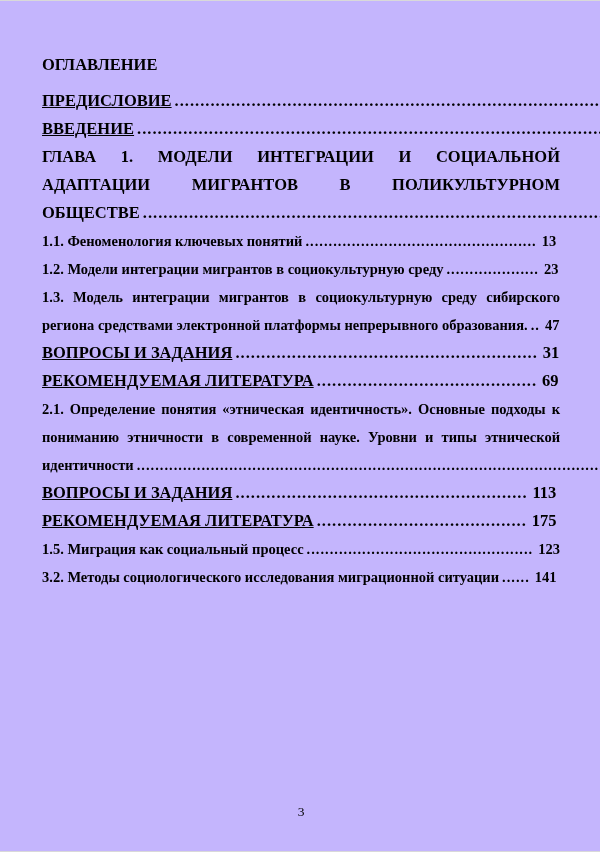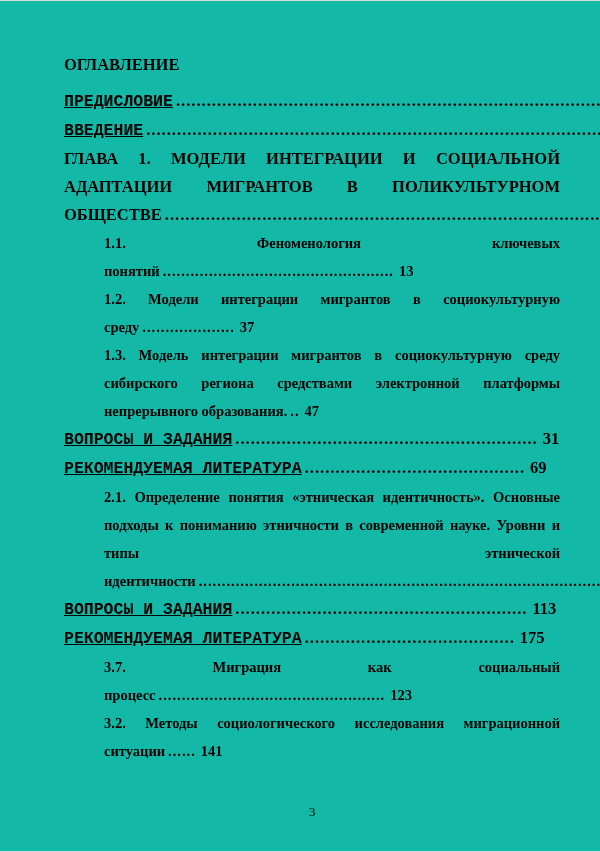--- a/index.html
+++ b/index.html
@@ -6,22 +6,22 @@
   html, body { background: #ffffff; }
   body {
     width: 600px;
     font-family: "Liberation Serif", "DejaVu Serif", serif;
     color: #000000;
     -webkit-font-smoothing: antialiased;
   }
   .doc {
     width: 600px;
     height: 852px;
-    padding: 50px 40px 30px 64px;
-    background: #14b8a6;
+    padding: 50px 40px 30px 42px;
+    background: #c4b5fd;
     border-top: 1px solid #d9d9d9;
     border-bottom: 1px solid #d9d9d9;
     display: flex;
     flex-direction: column;
     overflow: hidden;
   }
   .title {
     font-size: 16.5px;
     font-weight: bold;
     line-height: 28px;
@@ -33,23 +33,22 @@
     text-align: justify;
   }
   .front, .chapter {
     font-size: 16.5px;
     line-height: 28px;
   }
   .chapter { word-spacing: 5px; }
   .sub {
     font-size: 14.5px;
     line-height: 28px;
-    margin-left: 40px;
   }
-  .front .label { text-decoration: underline; font-family: Liberation Mono, monospace; }
+  .front .label { text-decoration: underline; }
   .leader {
     letter-spacing: 1px;
     padding-left: 3px;
     padding-right: 2px;
     font-weight: bold;
   }
   .pageref { padding-left: 3px; }
   .footer {
     margin-top: auto;
     text-align: center;
@@ -68,39 +67,39 @@
   <div class="toc">
 
     <p class="entry front"><span class="label">ПРЕДИСЛОВИЕ</span><span class="leader">....................................................................................................................................................................................................................................................................................................................................................................................................................................................................................................................</span></p>
 
     <p class="entry front"><span class="label">ВВЕДЕНИЕ</span><span class="leader">....................................................................................................................................................................................................................................................................................................................................................................................................................................................................................................................</span></p>
 
     <p class="entry chapter"><span class="label">ГЛАВА 1. МОДЕЛИ ИНТЕГРАЦИИ И СОЦИАЛЬНОЙ АДАПТАЦИИ МИГРАНТОВ В ПОЛИКУЛЬТУРНОМ ОБЩЕСТВЕ</span><span class="leader">....................................................................................................................................................................................................................................................................................................................................................................................................................................................................................................................</span></p>
 
     <p class="entry sub"><span class="label">1.1. Феноменология ключевых понятий</span><span class="leader">..................................................</span><span class="pageref">13</span></p>
 
-    <p class="entry sub"><span class="label">1.2. Модели интеграции мигрантов в социокультурную среду</span><span class="leader">....................</span><span class="pageref">37</span></p>
+    <p class="entry sub"><span class="label">1.2. Модели интеграции мигрантов в социокультурную среду</span><span class="leader">....................</span><span class="pageref">23</span></p>
 
     <p class="entry sub"><span class="label">1.3. Модель интеграции мигрантов в социокультурную среду сибирского региона средствами электронной платформы непрерывного образования.</span><span class="leader">..</span><span class="pageref">47</span></p>
 
     <p class="entry front"><span class="label">ВОПРОСЫ И ЗАДАНИЯ</span><span class="leader">...........................................................</span><span class="pageref">31</span></p>
 
     <p class="entry front"><span class="label">РЕКОМЕНДУЕМАЯ ЛИТЕРАТУРА</span><span class="leader">...........................................</span><span class="pageref">69</span></p>
 
 
     <p class="entry sub"><span class="label">2.1. Определение понятия «этническая идентичность». Основные подходы к пониманию этничности в современной науке. Уровни и типы этнической идентичности</span><span class="leader">....................................................................................................................................................................................................................................................................................................................................................................................................................................................................................................................</span></p>
 
 
 
     <p class="entry front"><span class="label">ВОПРОСЫ И ЗАДАНИЯ</span><span class="leader">.........................................................</span><span class="pageref">113</span></p>
 
     <p class="entry front"><span class="label">РЕКОМЕНДУЕМАЯ ЛИТЕРАТУРА</span><span class="leader">.........................................</span><span class="pageref">175</span></p>
 
 
-    <p class="entry sub"><span class="label">3.7. Миграция как социальный процесс</span><span class="leader">.................................................</span><span class="pageref">123</span></p>
+    <p class="entry sub"><span class="label">1.5. Миграция как социальный процесс</span><span class="leader">.................................................</span><span class="pageref">123</span></p>
 
     <p class="entry sub"><span class="label">3.2. Методы социологического исследования миграционной ситуации</span><span class="leader">......</span><span class="pageref">141</span></p>
 
   </div>
 
   <div class="footer">3</div>
 
 </div>
 
 </body></html>

